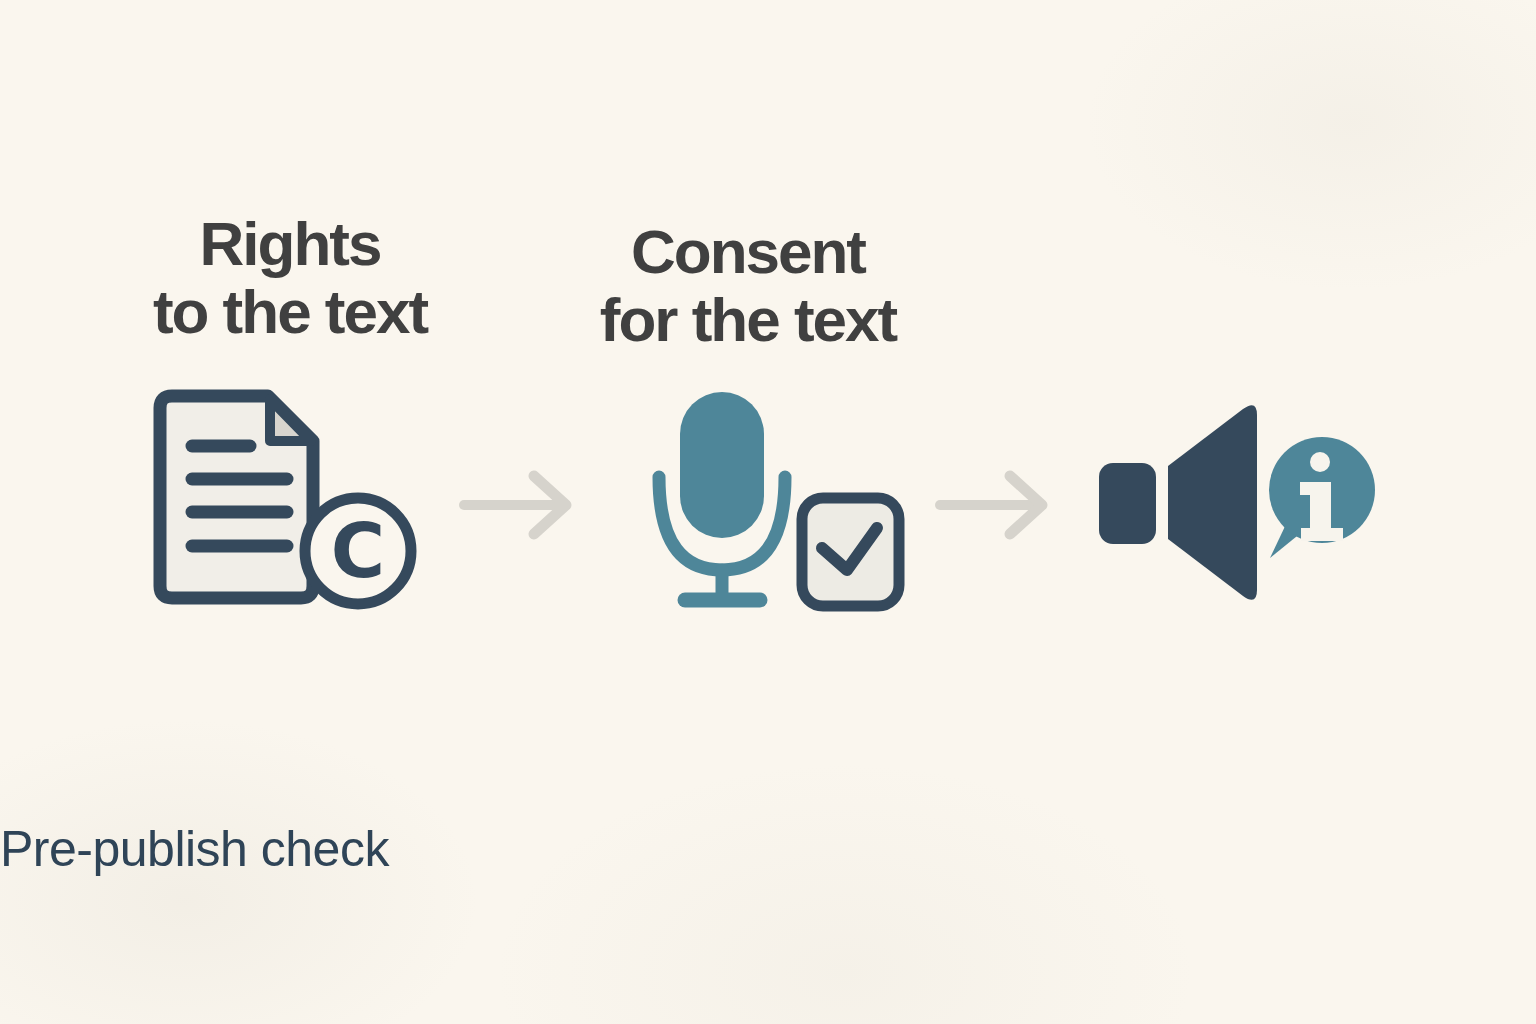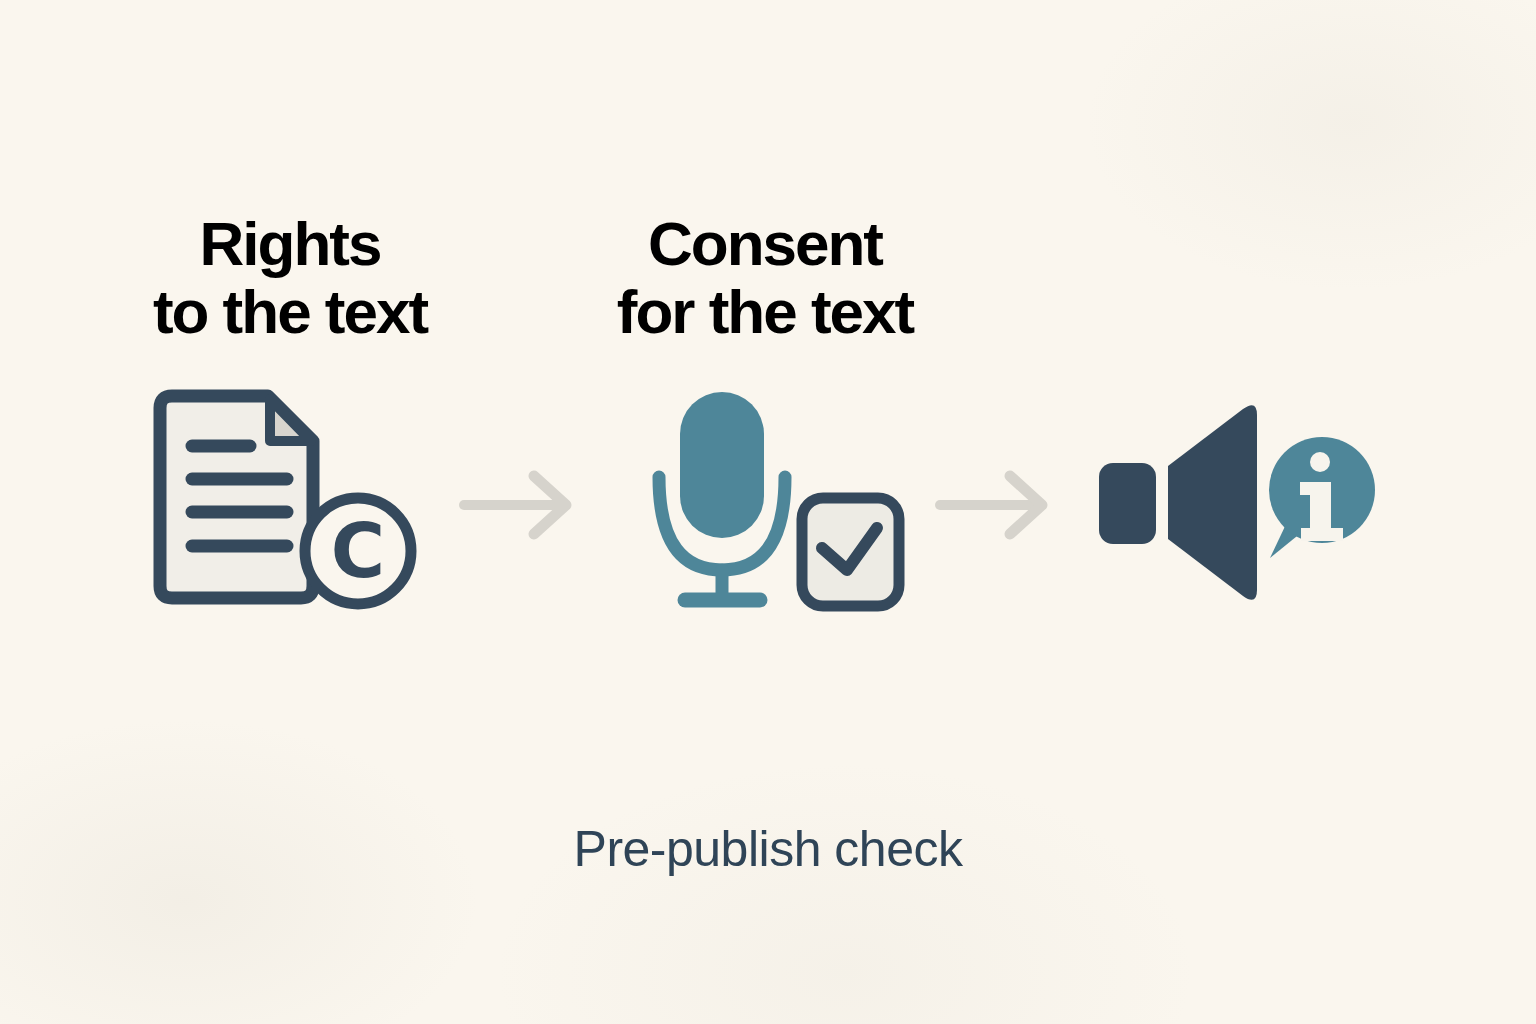--- a/index.html
+++ b/index.html
@@ -18,29 +18,28 @@
       radial-gradient(420px 260px at 12% 88%, rgba(210,205,192,.18), transparent 70%),
       radial-gradient(380px 240px at 88% 12%, rgba(210,205,192,.14), transparent 70%),
       radial-gradient(500px 300px at 55% 95%, rgba(210,205,192,.12), transparent 70%);
     pointer-events:none;
   }
   .step-title{
     position:absolute;top:210px;width:480px;
     text-align:center;
     font-weight:bold;font-size:62px;line-height:68px;
     letter-spacing:-2px;
-    color:#000000;
+    color:#404040;
   }
   .step-title-1{left:50px;}
-  .step-title-2{left:525px;}
+  .step-title-2{left:508px;margin-top:8px;}
   .step-title-3{left:986px;}
   .art{position:absolute;left:0;top:0;}
   .footer-label{
     position:absolute;top:820px;left:0;width:1536px;
-    text-align:center;
     font-size:50px;line-height:58px;
     letter-spacing:-0.5px;
     color:#2f4457;
   }
 </style>
 </head>
 <body>
 
 <div class="canvas">
 

